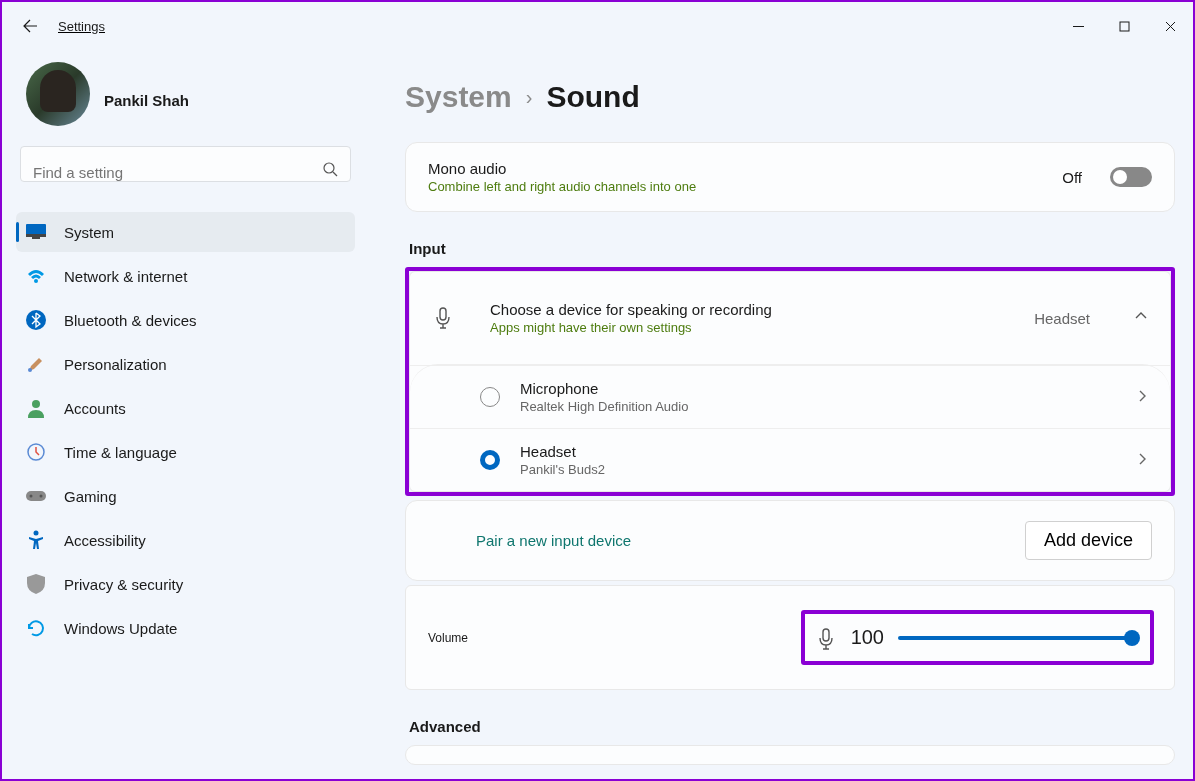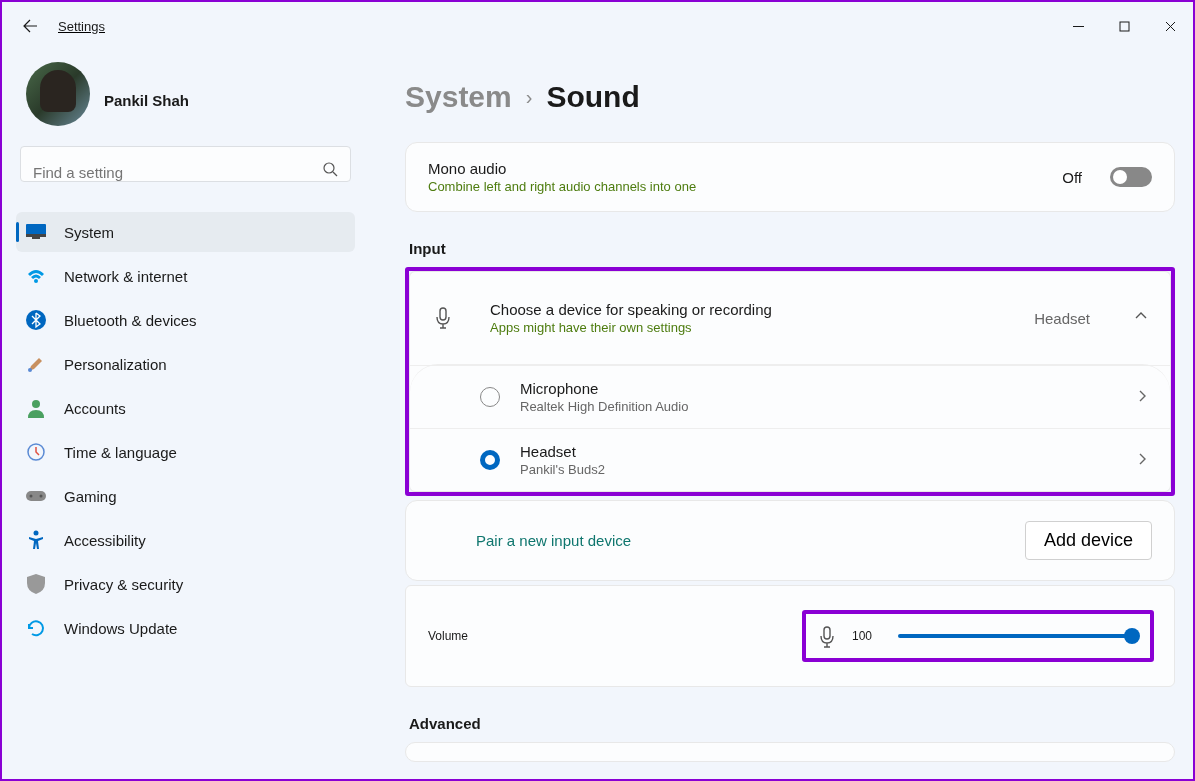--- a/index.html
+++ b/index.html
@@ -65,21 +65,21 @@
 .device-arrow { color:#666; }
 
 .pair-row { display:flex; align-items:center; padding: 20px 22px 20px 70px; }
 .pair-label { flex:1; font-size:15px; color:#0f766e; }
 .add-btn { background:#fff; border:1px solid #d0d0d0; border-radius:4px; padding: 8px 18px; font-size:18px; cursor:pointer; }
 
 .volume-card { background:#fcfdfe; border:1px solid #e8e8e8; border-radius:6px; display:flex; align-items:center; padding: 24px 20px; }
 .volume-label { flex:1; font-size:12px; color:#1a1a1a; padding-left: 2px; }
 .volume-control { border: 4px solid #8a00d4; border-radius:3px; padding: 12px 12px; display:flex; align-items:center; gap: 14px; }
 .mic-icon { width:20px; height:20px; color:#555; }
-.vol-value { font-size:12px; color:#1a1a1a; min-width: 32px; }
+.vol-value { font-size:20px; color:#1a1a1a; min-width: 32px; }
 .slider { width: 240px; height: 4px; background:#0067c0; border-radius:2px; position:relative; }
 .slider-thumb { position:absolute; right:-2px; top:-6px; width:16px; height:16px; background:#0067c0; border-radius:50%; }
 </style>
 </head>
 <body>
 
 <div class="titlebar">
   <div class="titlebar-left">
     <span class="back-arrow">
       <svg viewBox="0 0 16 16" fill="none" stroke="#1a1a1a" stroke-width="1.2">

